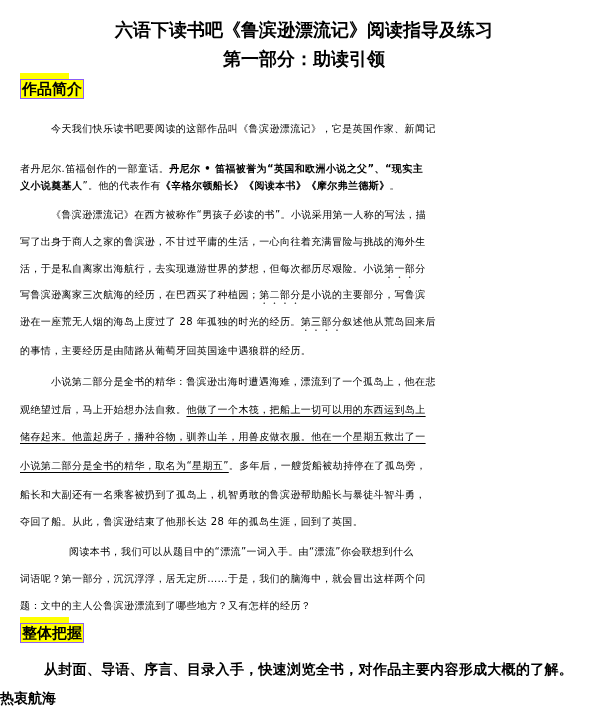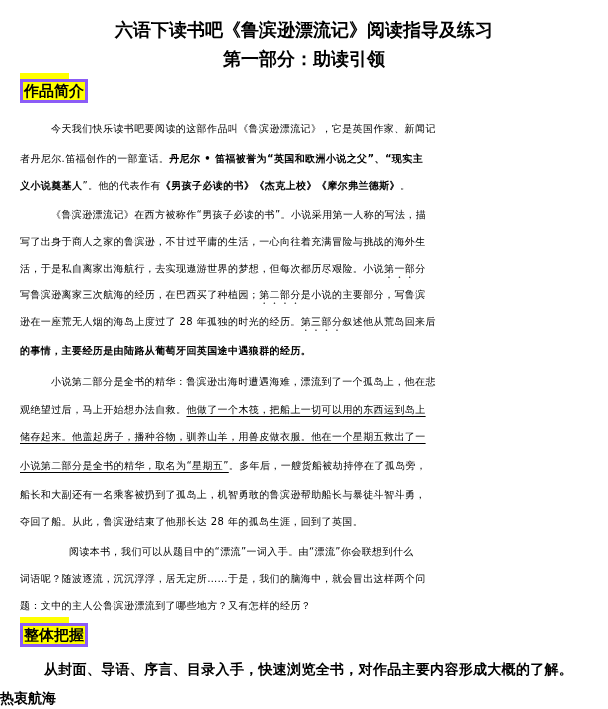--- a/index.html
+++ b/index.html
@@ -5,72 +5,72 @@
   html, body { margin: 0; padding: 0; background: #ffffff; }
   body {
     width: 608px; height: 709px; overflow: hidden; position: relative;
     font-family: "DejaVu Sans", "Liberation Sans", sans-serif;
     color: #000;
   }
   .line { position: absolute; white-space: nowrap; font-size: 14px; line-height: 18px; }
   .title { left: 0; width: 608px; text-align: center; font-weight: bold; font-size: 18px; }
   .hl-box {
     position: absolute; left: 20px; background: #ffff00;
-    border: 3px solid #8b5cf6; font-weight: bold; font-size: 15px;
+    border: 1px solid #8b5cf6; font-weight: bold; font-size: 15px;
     line-height: 18px; padding: 0 1px;
   }
   .hl-strip { position: absolute; left: 20px; width: 49px; height: 6px; background: #ffff00; }
   .body-line { left: 20px; font-size: 10px; letter-spacing: 0.4px; }
   .b { font-weight: bold; }
   .u { text-decoration: underline; text-underline-offset: 3px; }
   .dot { text-emphasis: dot; -webkit-text-emphasis: dot; text-emphasis-position: under; -webkit-text-emphasis-position: under; }
   .center-bold { left: 0; width: 608px; text-align: left; font-weight: bold; font-size: 14px; }
 </style>
 </head>
 <body>
 
 <div class="line title" style="top:21px;">六语下读书吧《鲁滨逊漂流记》阅读指导及练习</div>
 <div class="line title" style="top:50px;">第一部分：助读引领</div>
 
 <div class="hl-strip" style="top:73px;"></div>
 <div class="hl-box" style="top:79px;">作品简介</div>
 
 <div class="line body-line" style="top:120px; left:51px;">今天我们快乐读书吧要阅读的这部作品叫《鲁滨逊漂流记》，它是英国作家、新闻记</div>
-<div class="line body-line" style="top:150px;text-align:right;">
+<div class="line body-line" style="top:160px;text-align:right;">
   <span>者丹尼尔.笛福创作的一部童话。</span><span class="b">丹尼尔 • 笛福被誉为“英国和欧洲小说之父”、“现实主</span>
 </div>
 <div class="line body-line" style="top:177px;">
-  <span class="b">义小说奠基人</span><span>”。他的代表作有</span><span class="b">《男孩子必读的书》《杰克上校》《摩尔弗兰德斯》</span><span>。</span>
+  <span class="b">义小说奠基人</span><span>”。他的代表作有</span><span class="b">《辛格尔顿船长》《阅读本书》《摩尔弗兰德斯》</span><span>。</span>
 </div>
 
 <div class="line body-line" style="top:206px; left:51px;">《鲁滨逊漂流记》在西方被称作“男孩子必读的书”。小说采用第一人称的写法，描</div>
 <div class="line body-line" style="top:233px;">写了出身于商人之家的鲁滨逊，不甘过平庸的生活，一心向往着充满冒险与挑战的海外生</div>
 <div class="line body-line" style="top:260px;">
   <span>活，于是私自离家出海航行，去实现遨游世界的梦想，但每次都历尽艰险。小说</span><span class="dot">第一部</span><span>分</span>
 </div>
 <div class="line body-line" style="top:286px;">
   <span>写鲁滨逊离家三次航海的经历，在巴西买了种植园；</span><span class="dot">第二部分</span><span>是小说的主要部分，写鲁滨</span>
 </div>
 <div class="line body-line" style="top:313px;">
   <span>逊在一座荒无人烟的海岛上度过了 28 年孤独的时光的经历。</span><span class="dot">第三部分</span><span>叙述他从荒岛回来后</span>
 </div>
-<div class="line body-line" style="top:342px;font-weight:bold;">的事情，主要经历是由陆路从葡萄牙回英国途中遇狼群的经历。</div>
+<div class="line body-line" style="top:342px;">的事情，主要经历是由陆路从葡萄牙回英国途中遇狼群的经历。</div>
 
 <div class="line body-line" style="top:373px; left:51px;">小说第二部分是全书的精华：鲁滨逊出海时遭遇海难，漂流到了一个孤岛上，他在悲</div>
 <div class="line body-line" style="top:401px;">
   <span>观绝望过后，马上开始想办法自救。</span><span class="u">他做了一个木筏，把船上一切可以用的东西运到岛上</span>
 </div>
 <div class="line body-line u" style="top:428px;">储存起来。他盖起房子，播种谷物，驯养山羊，用兽皮做衣服。他在一个星期五救出了一</div>
 <div class="line body-line" style="top:457px;">
   <span class="u">小说第二部分是全书的精华，取名为“星期五”</span><span>。多年后，一艘货船被劫持停在了孤岛旁，</span>
 </div>
 <div class="line body-line" style="top:486px;">船长和大副还有一名乘客被扔到了孤岛上，机智勇敢的鲁滨逊帮助船长与暴徒斗智斗勇，</div>
 <div class="line body-line" style="top:513px;">夺回了船。从此，鲁滨逊结束了他那长达 28 年的孤岛生涯，回到了英国。</div>
 
 <div class="line body-line" style="top:543px; left:69px;">阅读本书，我们可以从题目中的“漂流”一词入手。由“漂流”你会联想到什么</div>
-<div class="line body-line" style="top:570px;">词语呢？随波逐流，沉沉浮浮，居无定所……于是，我们的脑海中，就会冒出这样两个问</div>
+<div class="line body-line" style="top:570px;">词语呢？第一部分，沉沉浮浮，居无定所……于是，我们的脑海中，就会冒出这样两个问</div>
 <div class="line body-line" style="top:597px;">题：文中的主人公鲁滨逊漂流到了哪些地方？又有怎样的经历？</div>
 
 <div class="hl-strip" style="top:617px;"></div>
 <div class="hl-box" style="top:623px;">整体把握</div>
 
 <div class="line b" style="top:660px; left:44px; font-size:14px; letter-spacing:0.3px;">从封面、导语、序言、目录入手，快速浏览全书，对作品主要内容形成大概的了解。</div>
 <div class="line center-bold" style="top:689px;">热衷航海</div>
 
 </body></html>

